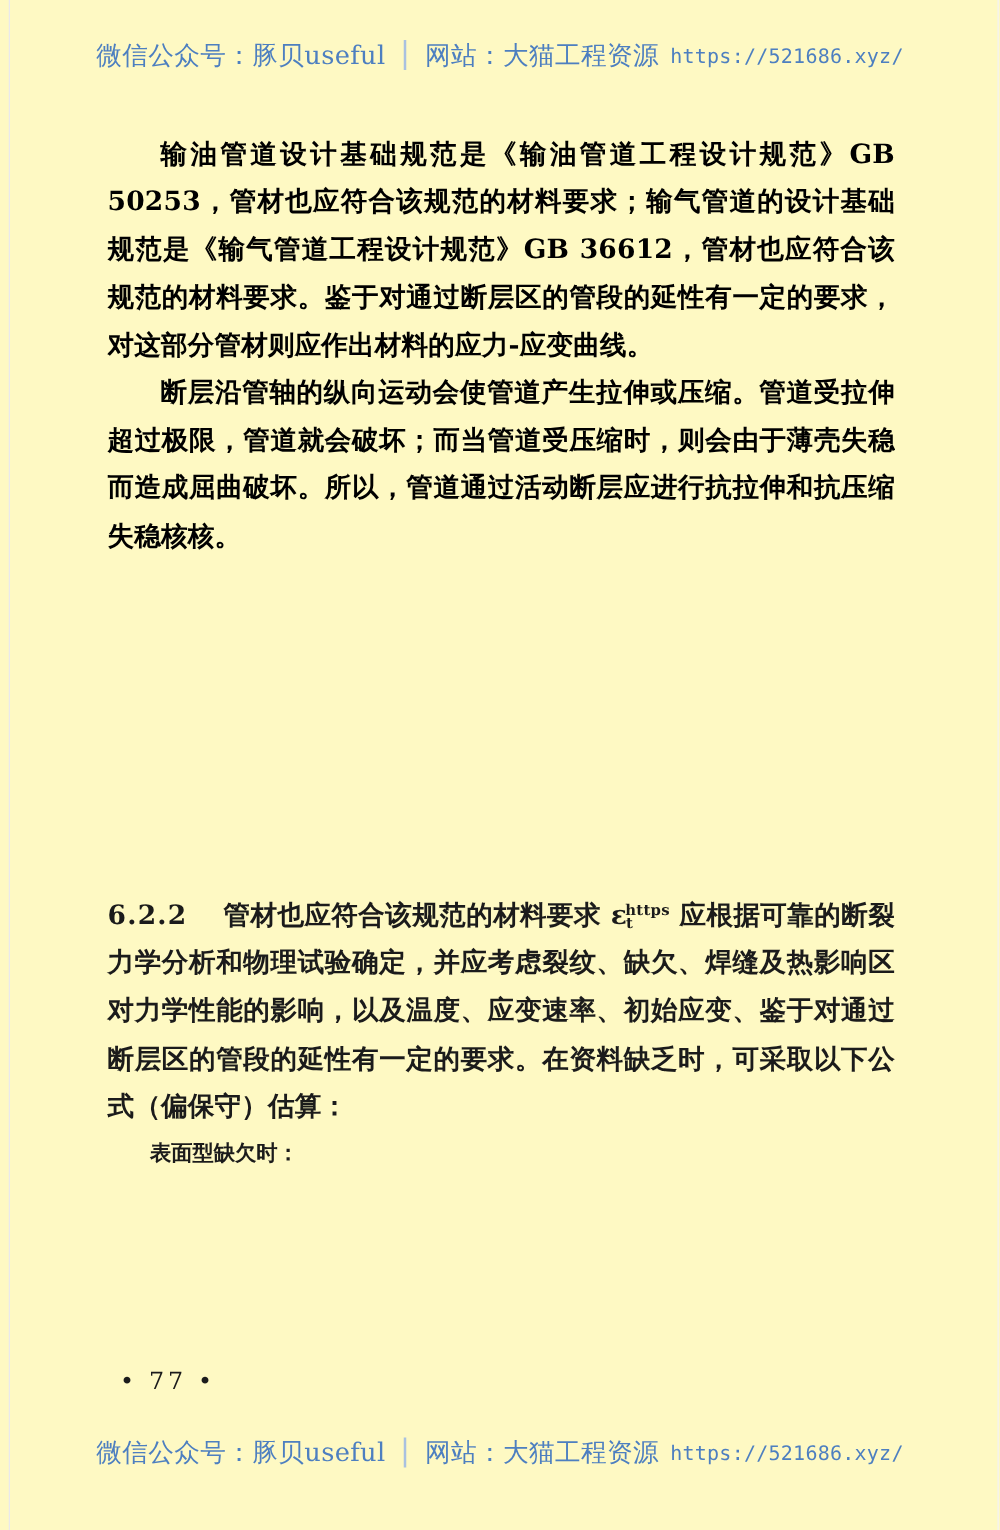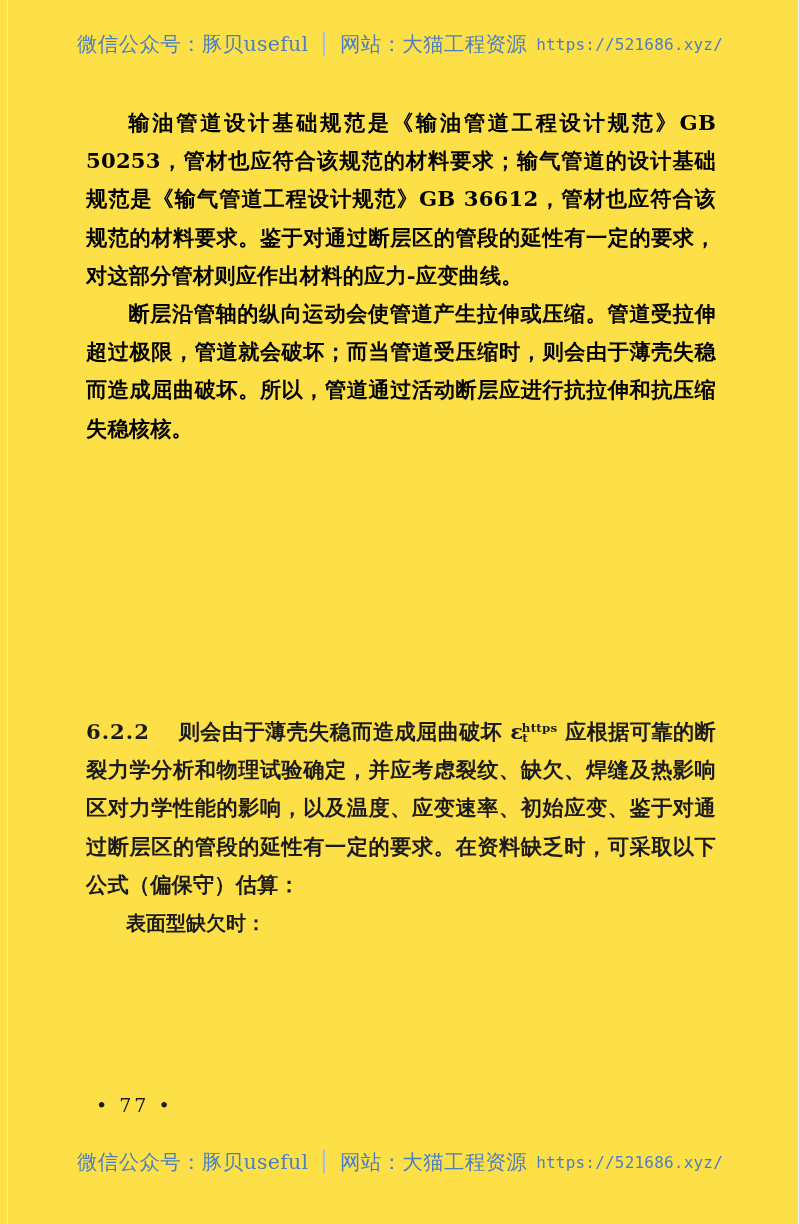--- a/index.html
+++ b/index.html
@@ -7,21 +7,21 @@
     padding: 0;
     background: #ffffff;
   }
   body {
     font-family: "DejaVu Serif", "Liberation Serif", serif;
   }
   .page {
     position: relative;
     width: 800px;
     height: 1224px;
-    background: #fde047;
+    background: #fef9c3;
     overflow: hidden;
     box-sizing: border-box;
   }
   
   .scan-edge-left {
     position: absolute;
     left: 7px;
     top: 0;
     width: 1px;
     height: 1224px;
@@ -123,21 +123,21 @@
   }
   .eps sub, .eps sup {
     font-size: 0.56em;
     line-height: 0;
     font-weight: 600;
   }
   .eps sub { vertical-align: -0.22em; margin-left: -0.08em; }
   .eps sup { vertical-align: 0.55em; margin-left: -0.52em; letter-spacing: 0.2px; }
 
   .sub-line {
-    font-size: 20px;
+    font-size: 17px;
     line-height: 38.2px;
     margin: 0;
     text-indent: 2em;
     font-weight: 600;
   }
 
   
   .page-number {
     position: absolute;
     left: 96px;
@@ -164,21 +164,21 @@
   </div>
 
   <div class="clip-wrap">
     <p class="para indent">输油管道设计基础规范是《输油管道工程设计规范》GB 50253，管材也应符合该规范的材料要求；输气管道的设计基础规范是《输气管道工程设计规范》GB 36612，管材也应符合该规范的材料要求。鉴于对通过断层区的管段的延性有一定的要求，对这部分管材则应作出材料的应力-应变曲线。</p>
     <p class="para indent">断层沿管轴的纵向运动会使管道产生拉伸或压缩。管道受拉伸超过极限，管道就会破坏；而当管道受压缩时，则会由于薄壳失稳而造成屈曲破坏。所以，管道通过活动断层应进行抗拉伸和抗压缩失稳核核。</p>
   </div>
 
   <div class="body-col block-2">
 
     <p class="section-head">
-      <span class="sec-num">6.2.2</span><span>则会由于薄壳失稳而造成屈曲破坏 </span><span class="eps"><span>ε</span><sub>t</sub><sup>https</sup></span><span> 应根据可靠的断裂力学分析和物理试验确定，并应考虑裂纹、缺欠、焊缝及热影响区对力学性能的影响，以及温度、应变速率、初始应变、鉴于对通过断层区的管段的延性有一定的要求。在资料缺乏时，可采取以下公式（偏保守）估算：</span>
+      <span class="sec-num">6.2.2</span><span>管材也应符合该规范的材料要求 </span><span class="eps"><span>ε</span><sub>t</sub><sup>https</sup></span><span> 应根据可靠的断裂力学分析和物理试验确定，并应考虑裂纹、缺欠、焊缝及热影响区对力学性能的影响，以及温度、应变速率、初始应变、鉴于对通过断层区的管段的延性有一定的要求。在资料缺乏时，可采取以下公式（偏保守）估算：</span>
     </p>
 
     <p class="sub-line">表面型缺欠时：</p>
   </div>
 
   <div class="page-number">• 77 •</div>
 
   <div class="watermark bottom">
     <span class="wm-seg">微信公众号：豚贝useful</span>
     <span class="wm-divider"></span>

